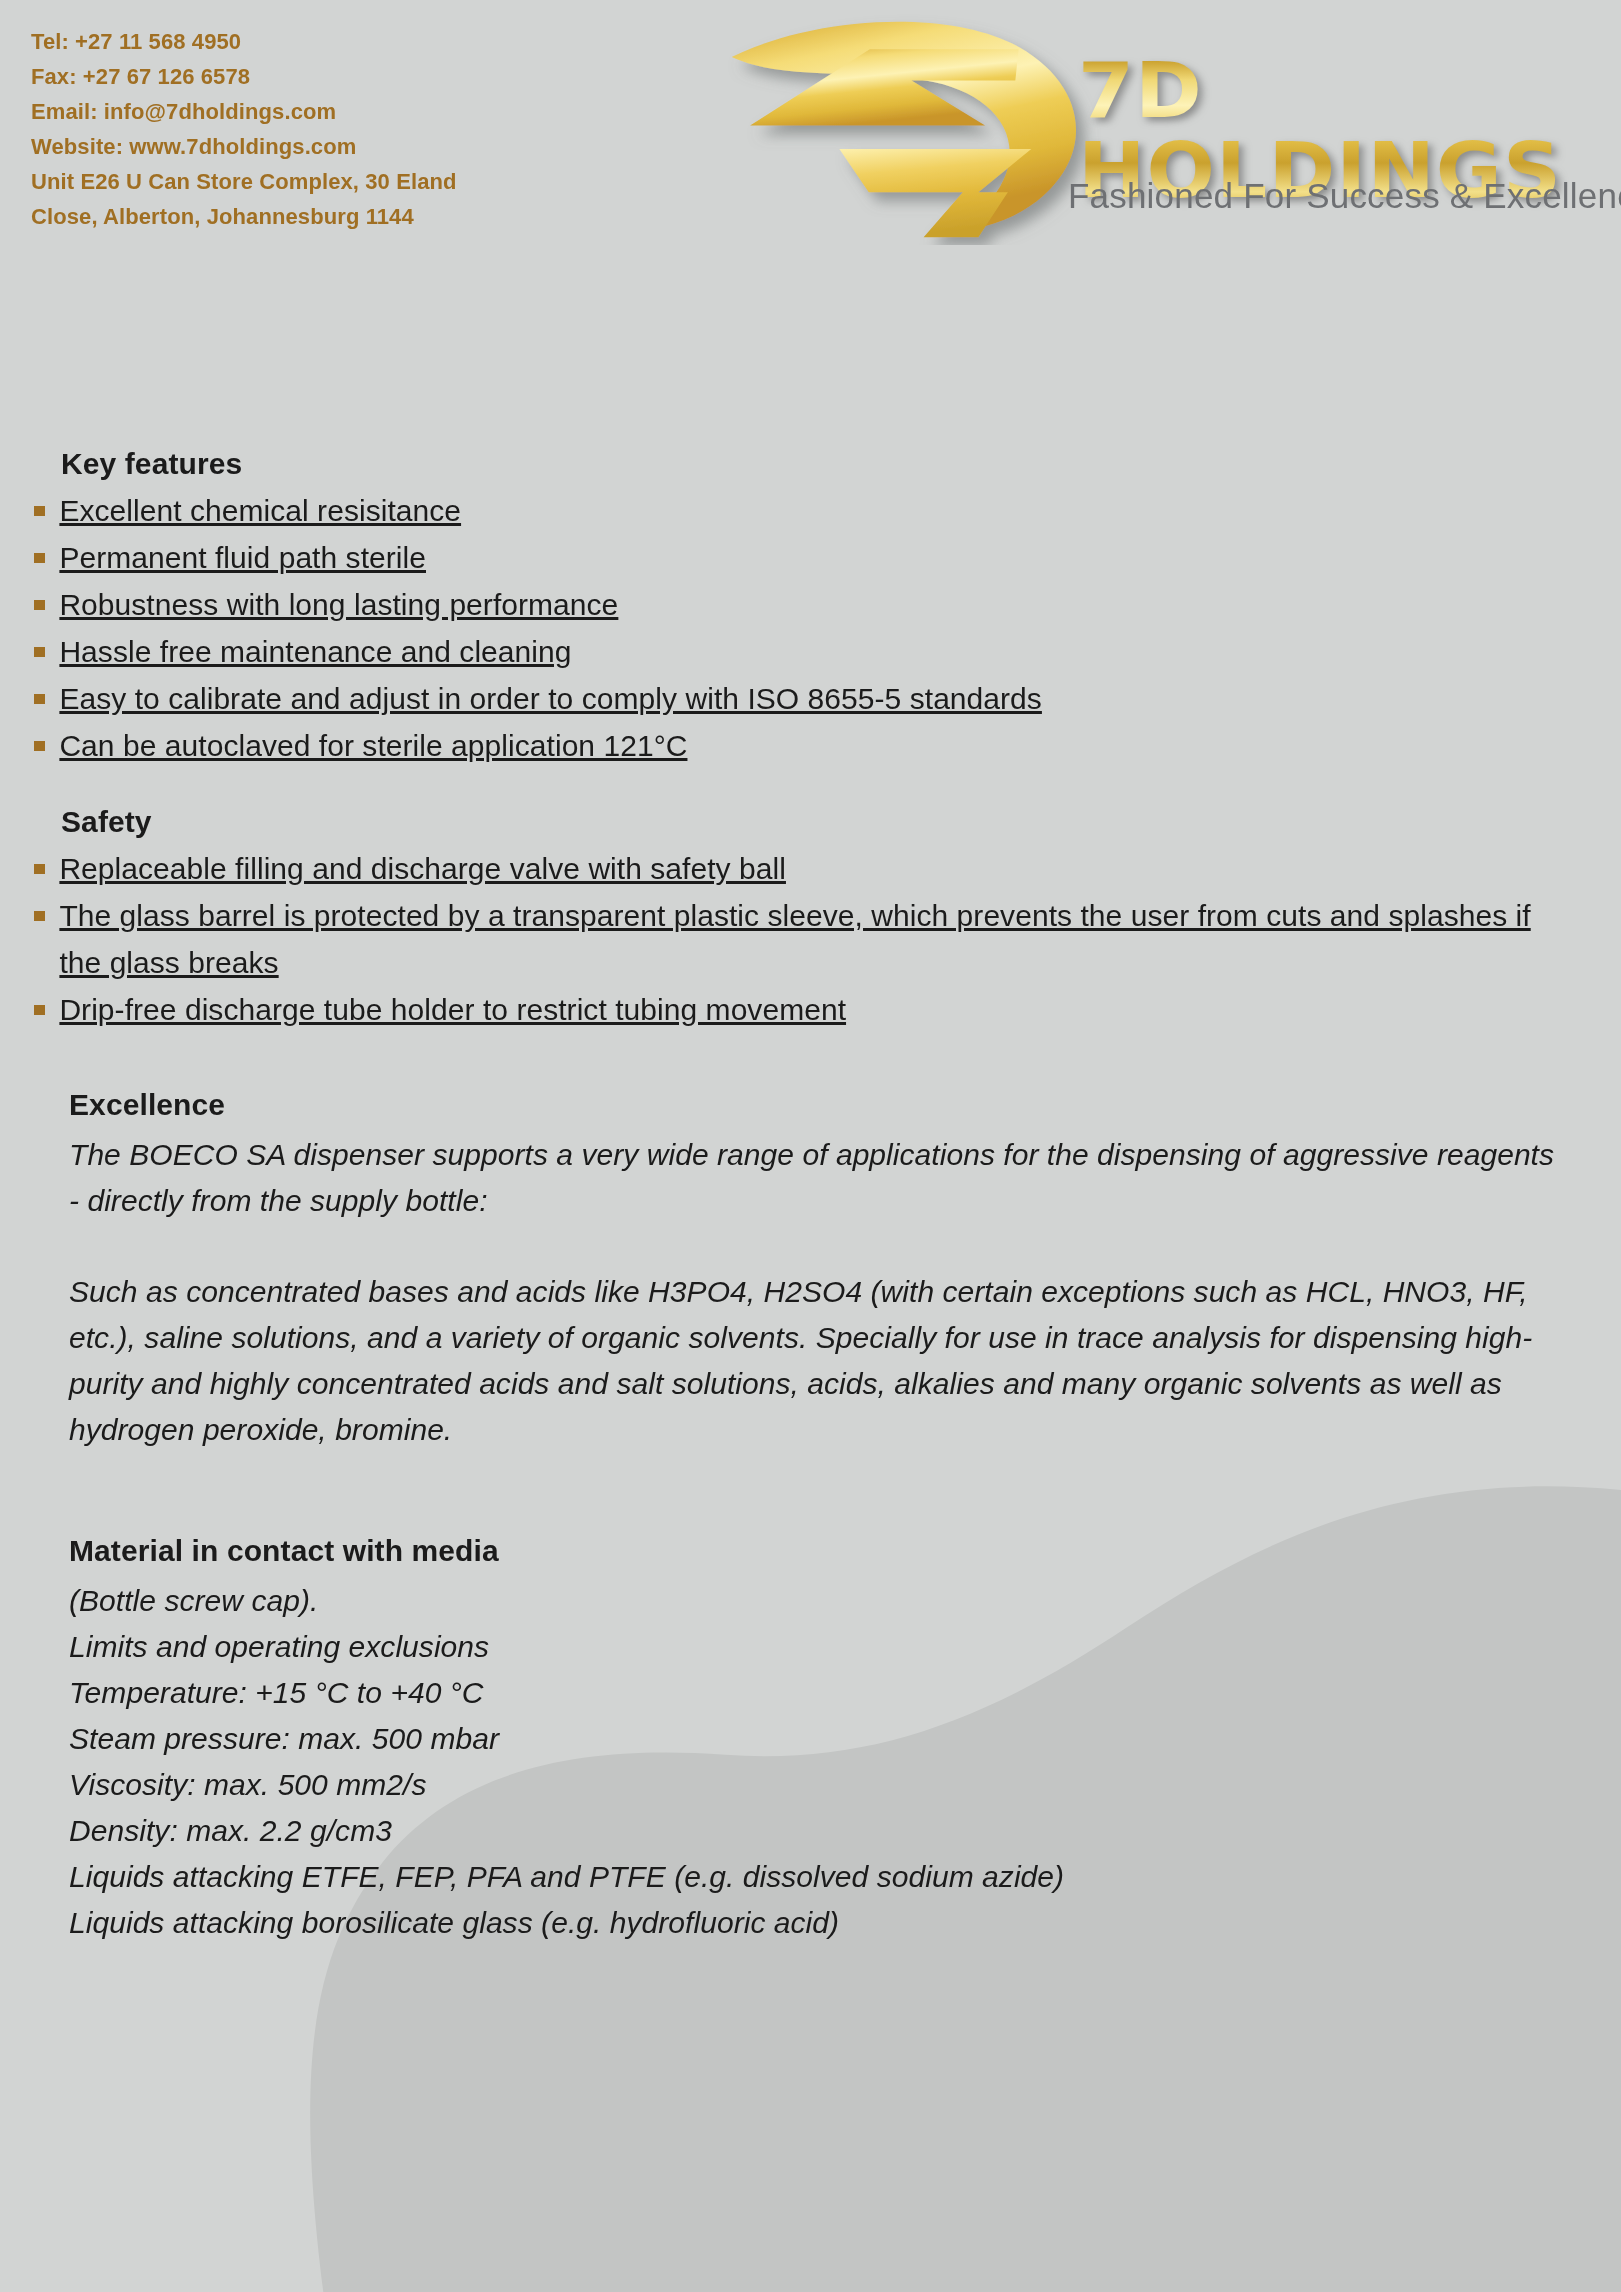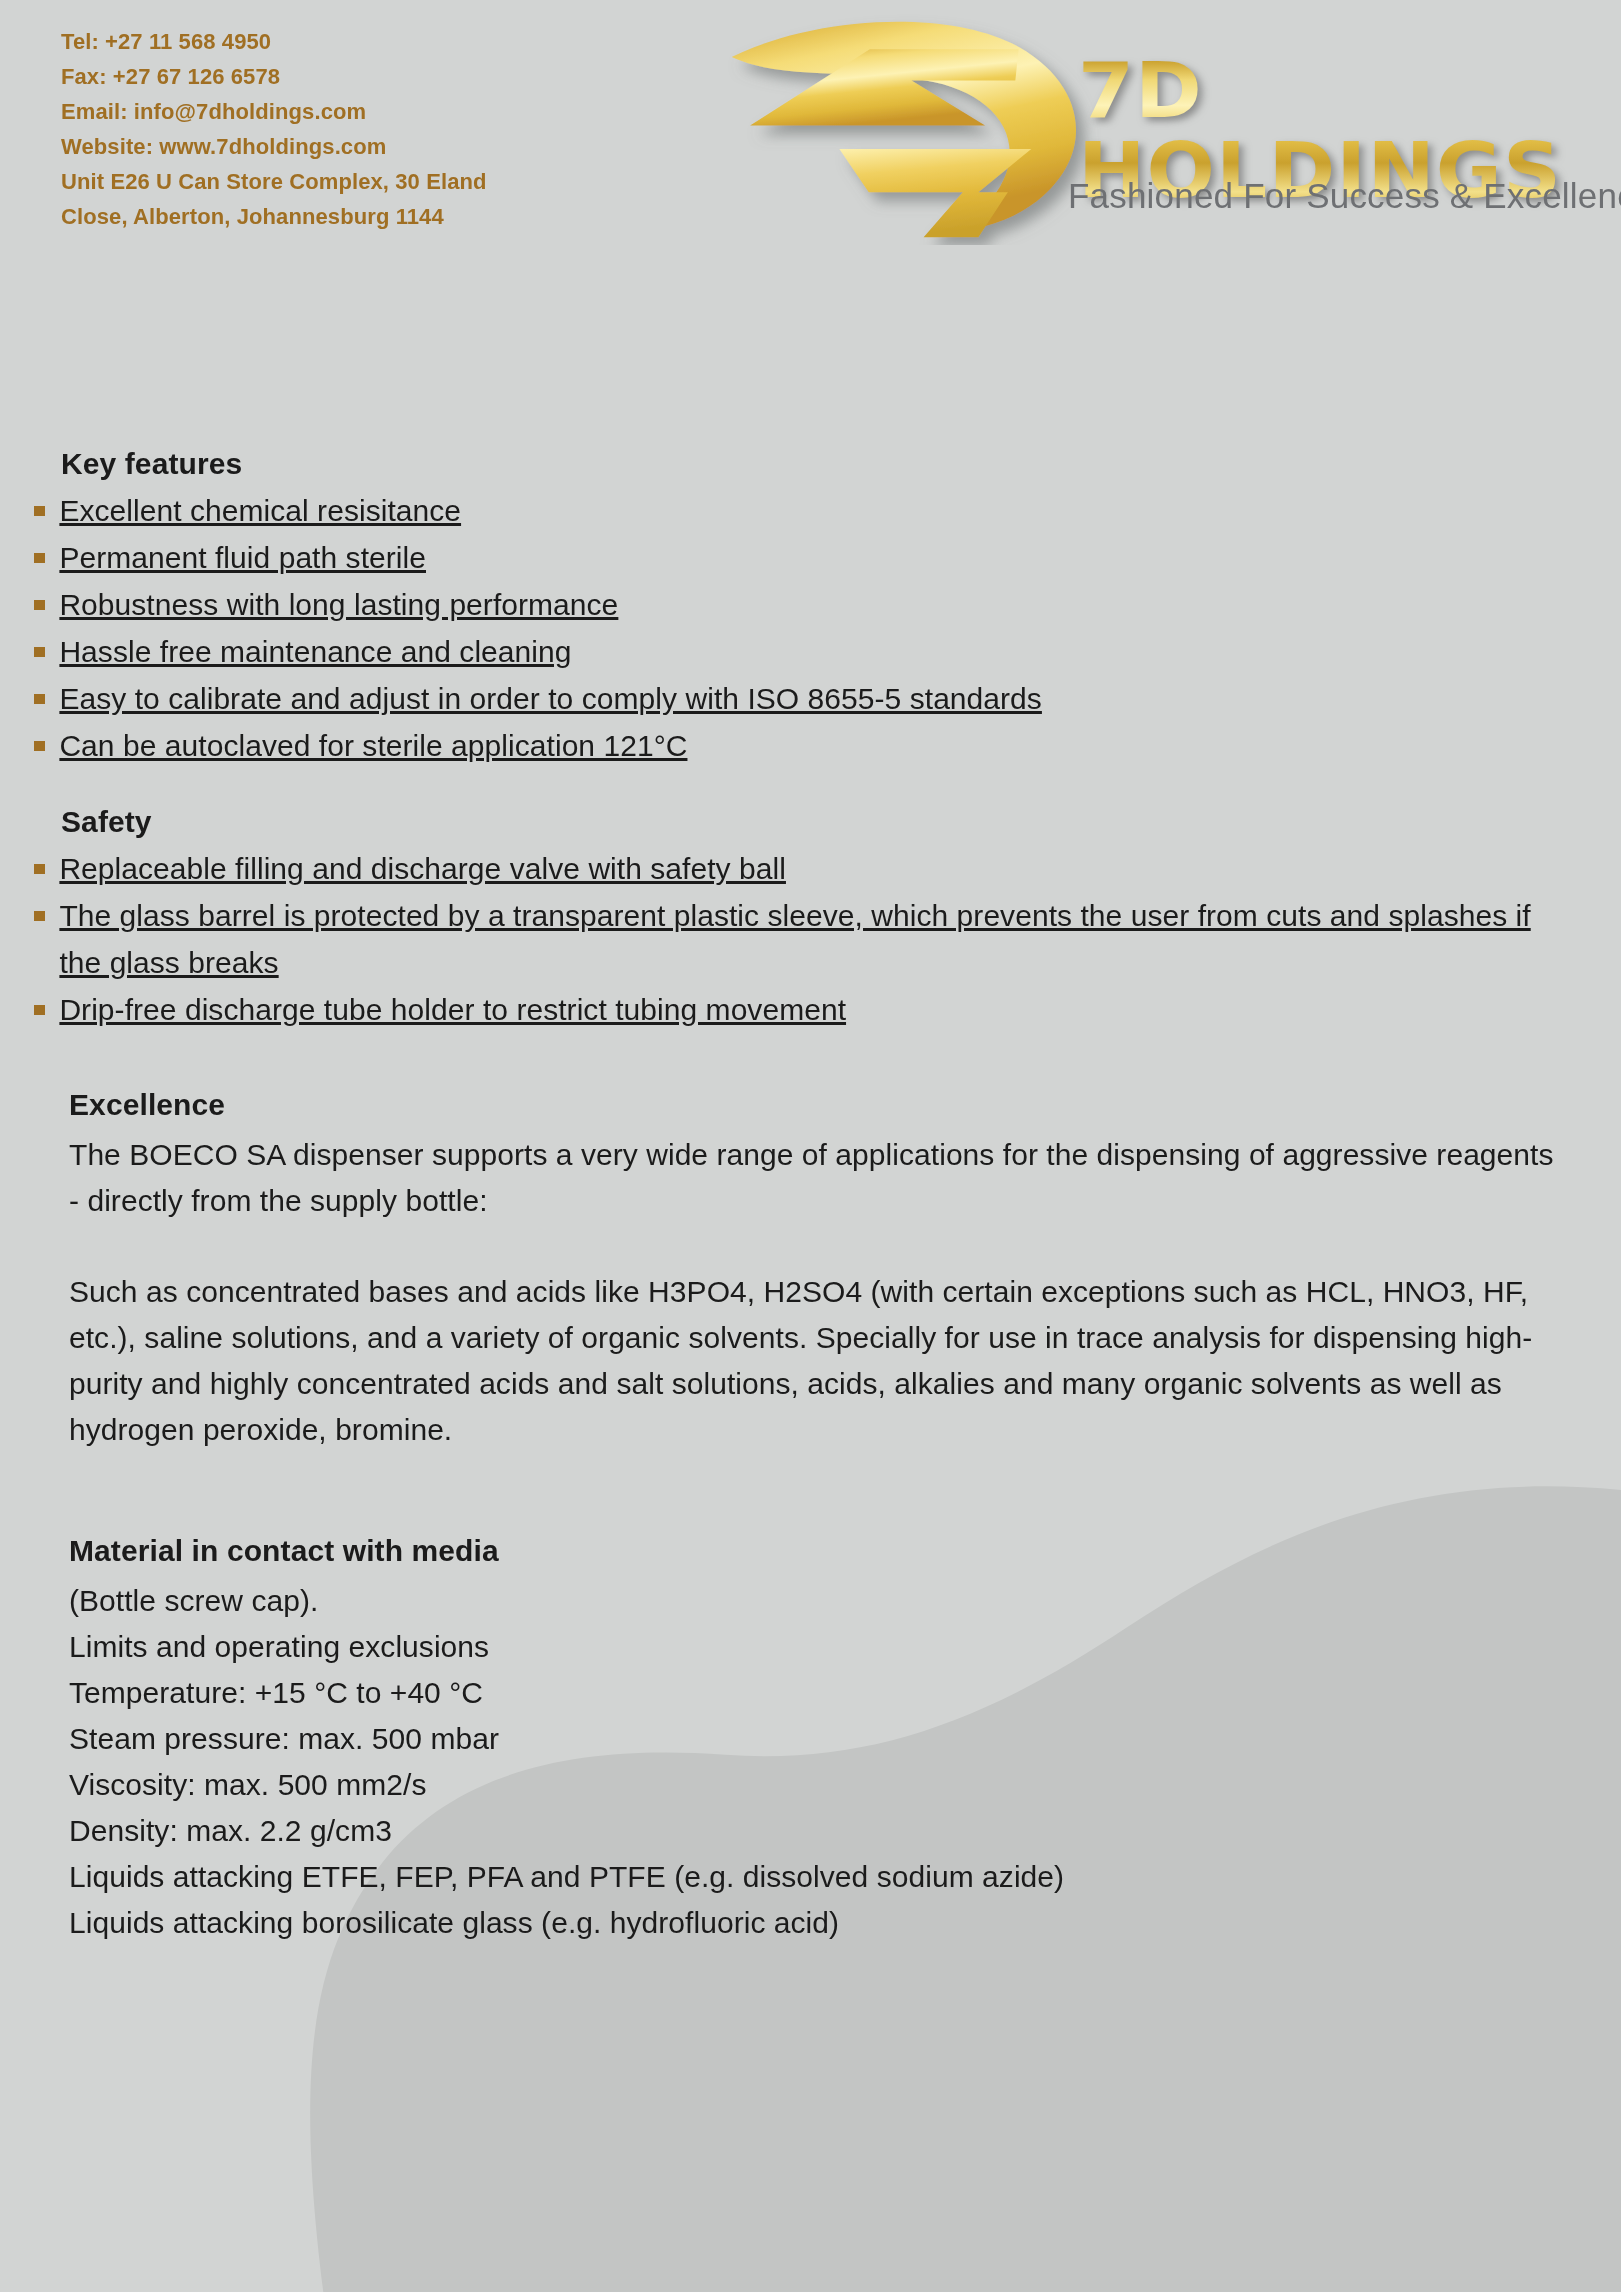--- a/index.html
+++ b/index.html
@@ -18,21 +18,20 @@
   #header { position:absolute; left:0; top:0; width:1621px; height:265px; z-index:3; }
 
   #contact-block { position:absolute; left:31px; top:23.5px; }
   .contact-line {
     color:#a06f23;
     font-size:22px;
     font-weight:bold;
     line-height:35px;
     letter-spacing:0.1px;
     white-space:nowrap;
-    margin-left:30px;
   }
 
   
   #logo-mark { position:absolute; left:698px; top:9.8px; width:412px; height:235px; }
   #logo-mark svg { display:block; }
 
   
   #wordmark {
     position:absolute; left:1078px; top:51px;
     font-family:"DejaVu Sans", sans-serif;
@@ -65,20 +64,21 @@
     font-size:30px;
     font-weight:bold;
     color:#1b1b1b;
     letter-spacing:0.1px;
   }
   .body-line {
     font-size:30px;
     color:#1b1b1b;
     line-height:46px;
     letter-spacing:0.05px;
+    font-style:italic;
   }
   ul.bullets { list-style:none; }
   ul.bullets li {
     position:relative;
     padding-left:32px;
     font-size:30px;
     color:#1b1b1b;
     line-height:47px;
     letter-spacing:0.05px;
     text-decoration:underline;

